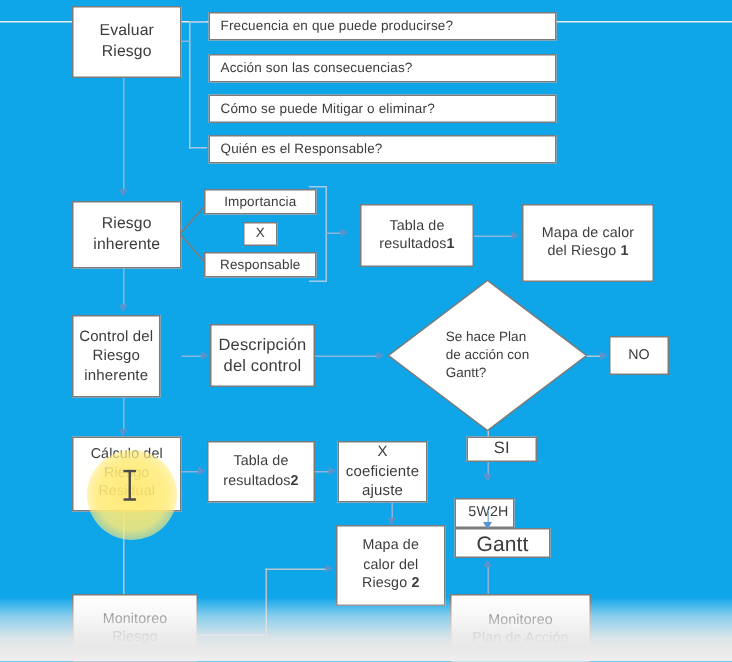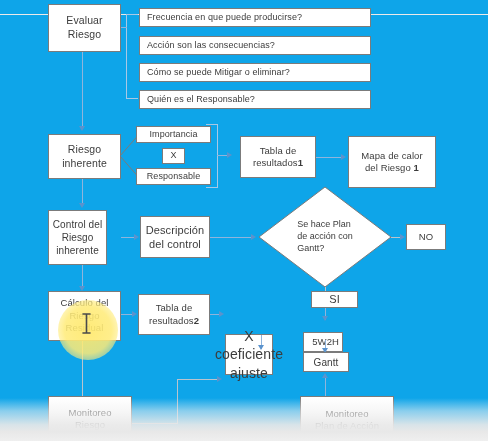--- a/index.html
+++ b/index.html
@@ -198,21 +198,21 @@
   <div class="ln lnv" style="left:325px;top:308px;height:12px;"></div>
   <div class="arw arw-d" style="left:322px;top:316px;"></div>
 
   <div class="node" style="left:303px;top:332px;width:40px;height:20px;font-size:9.5px;justify-content:flex-end;">
     <span class="txt">5W2H</span>
   </div>
 
   <div class="ln lnv" style="left:325px;top:340px;height:12px;"></div>
   <div class="arw arw-d" style="left:322px;top:348px;"></div>
 
-  <div class="node" style="left:303px;top:352px;width:46px;height:20px;font-size:10px;">
+  <div class="node" style="left:303px;top:352px;width:64px;height:20px;font-size:14px;">
     <span class="txt">Gantt</span>
   </div>
 
   <div class="ln lnv" style="left:325px;top:378px;height:20px;"></div>
   <div class="arw arw-u" style="left:322px;top:373px;"></div>
 
   <div class="node" style="left:300px;top:396px;width:94px;height:48px;font-size:9.5px;">
     <span class="txt">
       <span>Monitoreo</span><br>
       <span>Plan de Acción</span>
@@ -236,30 +236,37 @@
   <div class="node" style="left:138px;top:294px;width:72px;height:41px;font-size:9.5px;">
     <span class="txt">
       <span>Tabla de</span><br>
       <span>resultados</span><span class="b">2</span>
     </span>
   </div>
 
   <div class="ln lnh" style="left:210px;top:314px;width:10px;"></div>
   <div class="arw arw-r" style="left:219px;top:311px;"></div>
 
-  <div class="node" style="left:225px;top:294px;width:48px;height:41px;font-size:14px;margin-top:40px;">
+  <div class="node" style="left:225px;top:294px;width:60px;height:41px;font-size:10px;">
     <span class="txt">
       <span>X coeficiente</span><br>
       <span>ajuste</span>
     </span>
   </div>
 
   <div class="ln lnv" style="left:261px;top:335px;height:14px;"></div>
   <div class="arw arw-d" style="left:258px;top:345px;"></div>
 
+  <div class="node" style="left:224px;top:350px;width:73px;height:54px;font-size:9.5px;">
+    <span class="txt">
+      <span>Mapa de</span><br>
+      <span>calor del</span><br>
+      <span>Riesgo</span> <span class="b">2</span>
+    </span>
+  </div>
 
   <div class="ln lnv ln-gray" style="left:82px;top:341px;height:55px;"></div>
 
   <div class="node" style="left:48px;top:396px;width:84px;height:46px;font-size:9.5px;">
     <span class="txt">
       <span>Monitoreo</span><br>
       <span>Riesgo</span>
     </span>
   </div>
 

